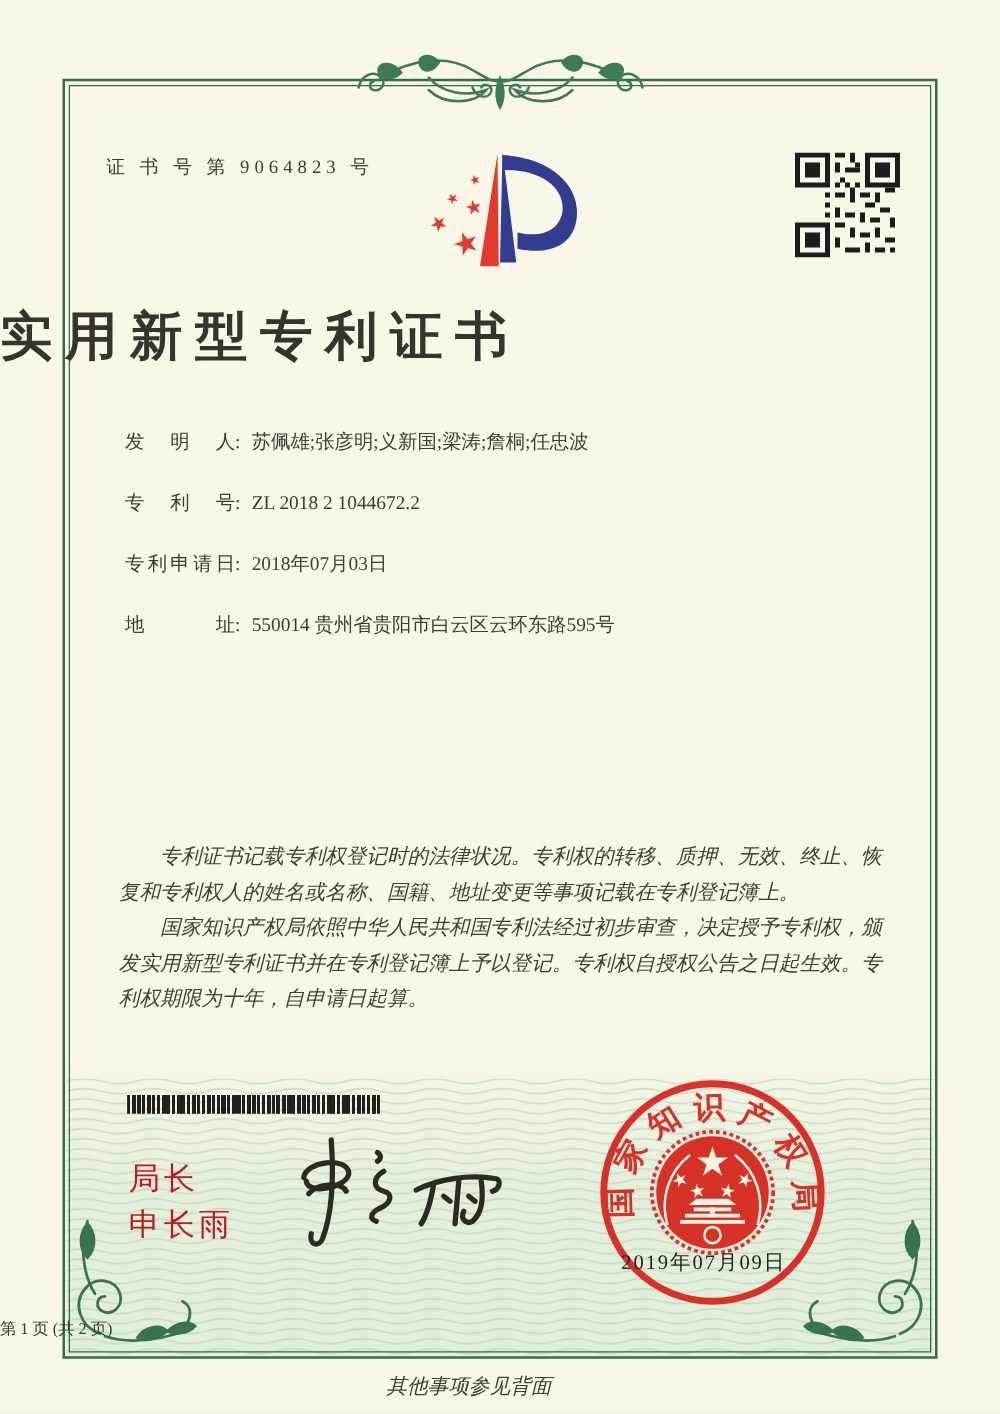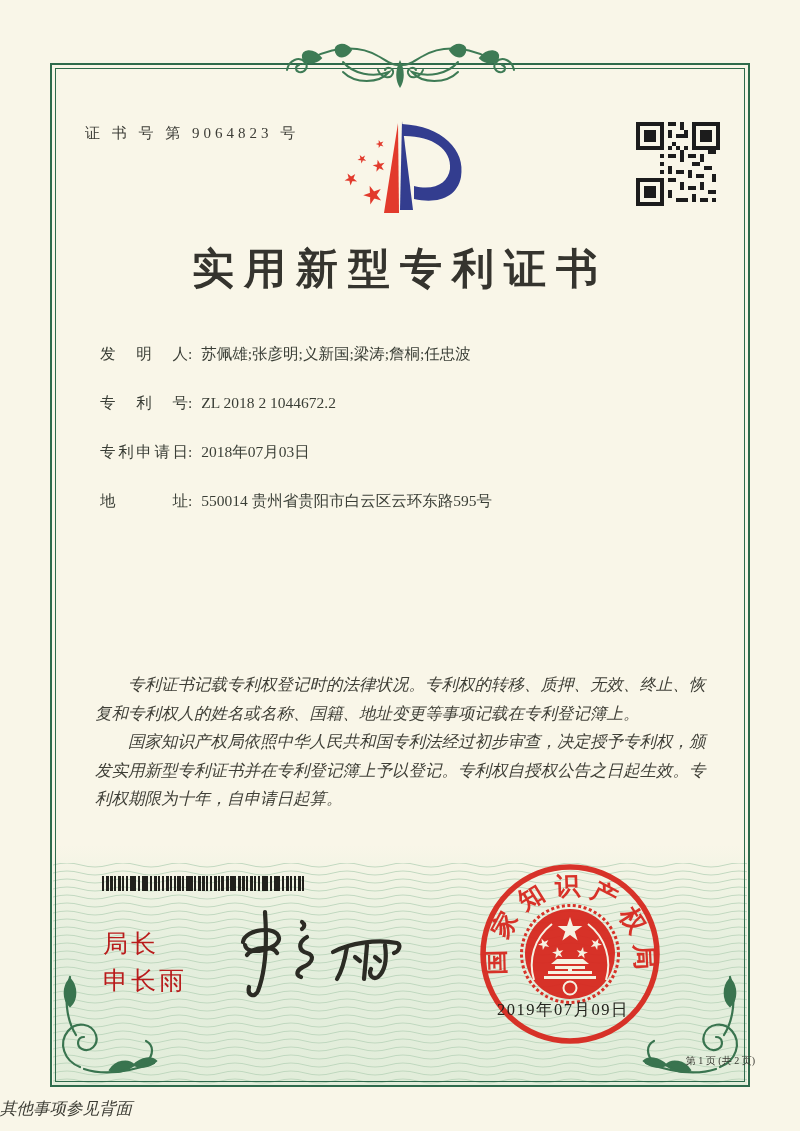--- a/index.html
+++ b/index.html
@@ -12,21 +12,21 @@
   .frame-outer{position:absolute;left:50px;top:63px;width:696px;height:1020px;
     border:2px solid #2f6b4c;}
   .frame-inner{position:absolute;left:3px;top:3px;right:3px;bottom:3px;
     border:1px solid #2f6b4c;}
   
   .wash{position:absolute;left:53px;top:845px;width:694px;height:240px;}
   
   .cert-no{position:absolute;left:85px;top:124px;font-size:15px;letter-spacing:4px;color:#3c3c36;}
   .logo{position:absolute;left:330px;top:98px;}
   .qr{position:absolute;left:636px;top:122px;}
-  .title{position:absolute;left:0;right:0;top:241px;text-align:center;
+  .title{position:absolute;left:0;right:0;top:241px;
     font-size:42px;font-weight:600;letter-spacing:10px;color:#35342e;}
   
   .fields{position:absolute;left:100px;top:345px;width:620px;}
   .field-row{height:18px;line-height:18px;margin-bottom:31px;font-size:15.5px;color:#3a3e36;white-space:nowrap;}
   .f-label{display:inline-block;width:88px;text-align:justify;text-align-last:justify;vertical-align:top;}
   .f-colon{display:inline-block;margin-right:9px;}
   .f-col2{margin-left:30px;}
   
   .body-text{position:absolute;left:95px;top:671px;width:614px;}
   .body-text p{margin:0;font-size:16.5px;line-height:28.5px;text-indent:2em;
@@ -35,22 +35,22 @@
   .barcode{position:absolute;left:102px;top:876px;width:203px;height:15px;
     background-image:
       repeating-linear-gradient(90deg,#21211c 0 2px,rgba(0,0,0,0) 2px 4px),
       repeating-linear-gradient(90deg,#21211c 0 1px,rgba(0,0,0,0) 1px 6px),
       repeating-linear-gradient(90deg,rgba(0,0,0,0) 0 9px,#21211c 9px 11px);}
   .signer{position:absolute;left:103px;top:932px;font-size:25px;letter-spacing:3px;color:#b91c1c;}
   .signer div{height:24px;line-height:24px;margin-bottom:13px;}
   .signature{position:absolute;left:225px;top:895px;}
   .seal{position:absolute;left:470px;top:857px;opacity:.95;}
   .issue-date{position:absolute;left:497px;top:999px;font-size:16.5px;letter-spacing:1.5px;color:#23231d;z-index:6;}
-  .page-info{position:absolute;left:0;right:45px;top:1054px;text-align:right;font-size:10px;color:#3a3a33;}
-  .back-note{position:absolute;left:0;right:50px;top:1098px;
+  .page-info{position:absolute;left:0;right:45px;top:1054px;text-align:left;font-size:13px;color:#3a3a33;}
+  .back-note{position:absolute;left:0;right:50px;top:1098px;text-align:center;
     font-size:16.5px;font-style:italic;color:#3d3d35;}
   .orn{position:absolute;}
 </style>
 </head>
 <body>
 
 <div class="page">
 
   <svg class="wash" width="694" height="240" viewBox="0 0 694 240">
     <defs>

